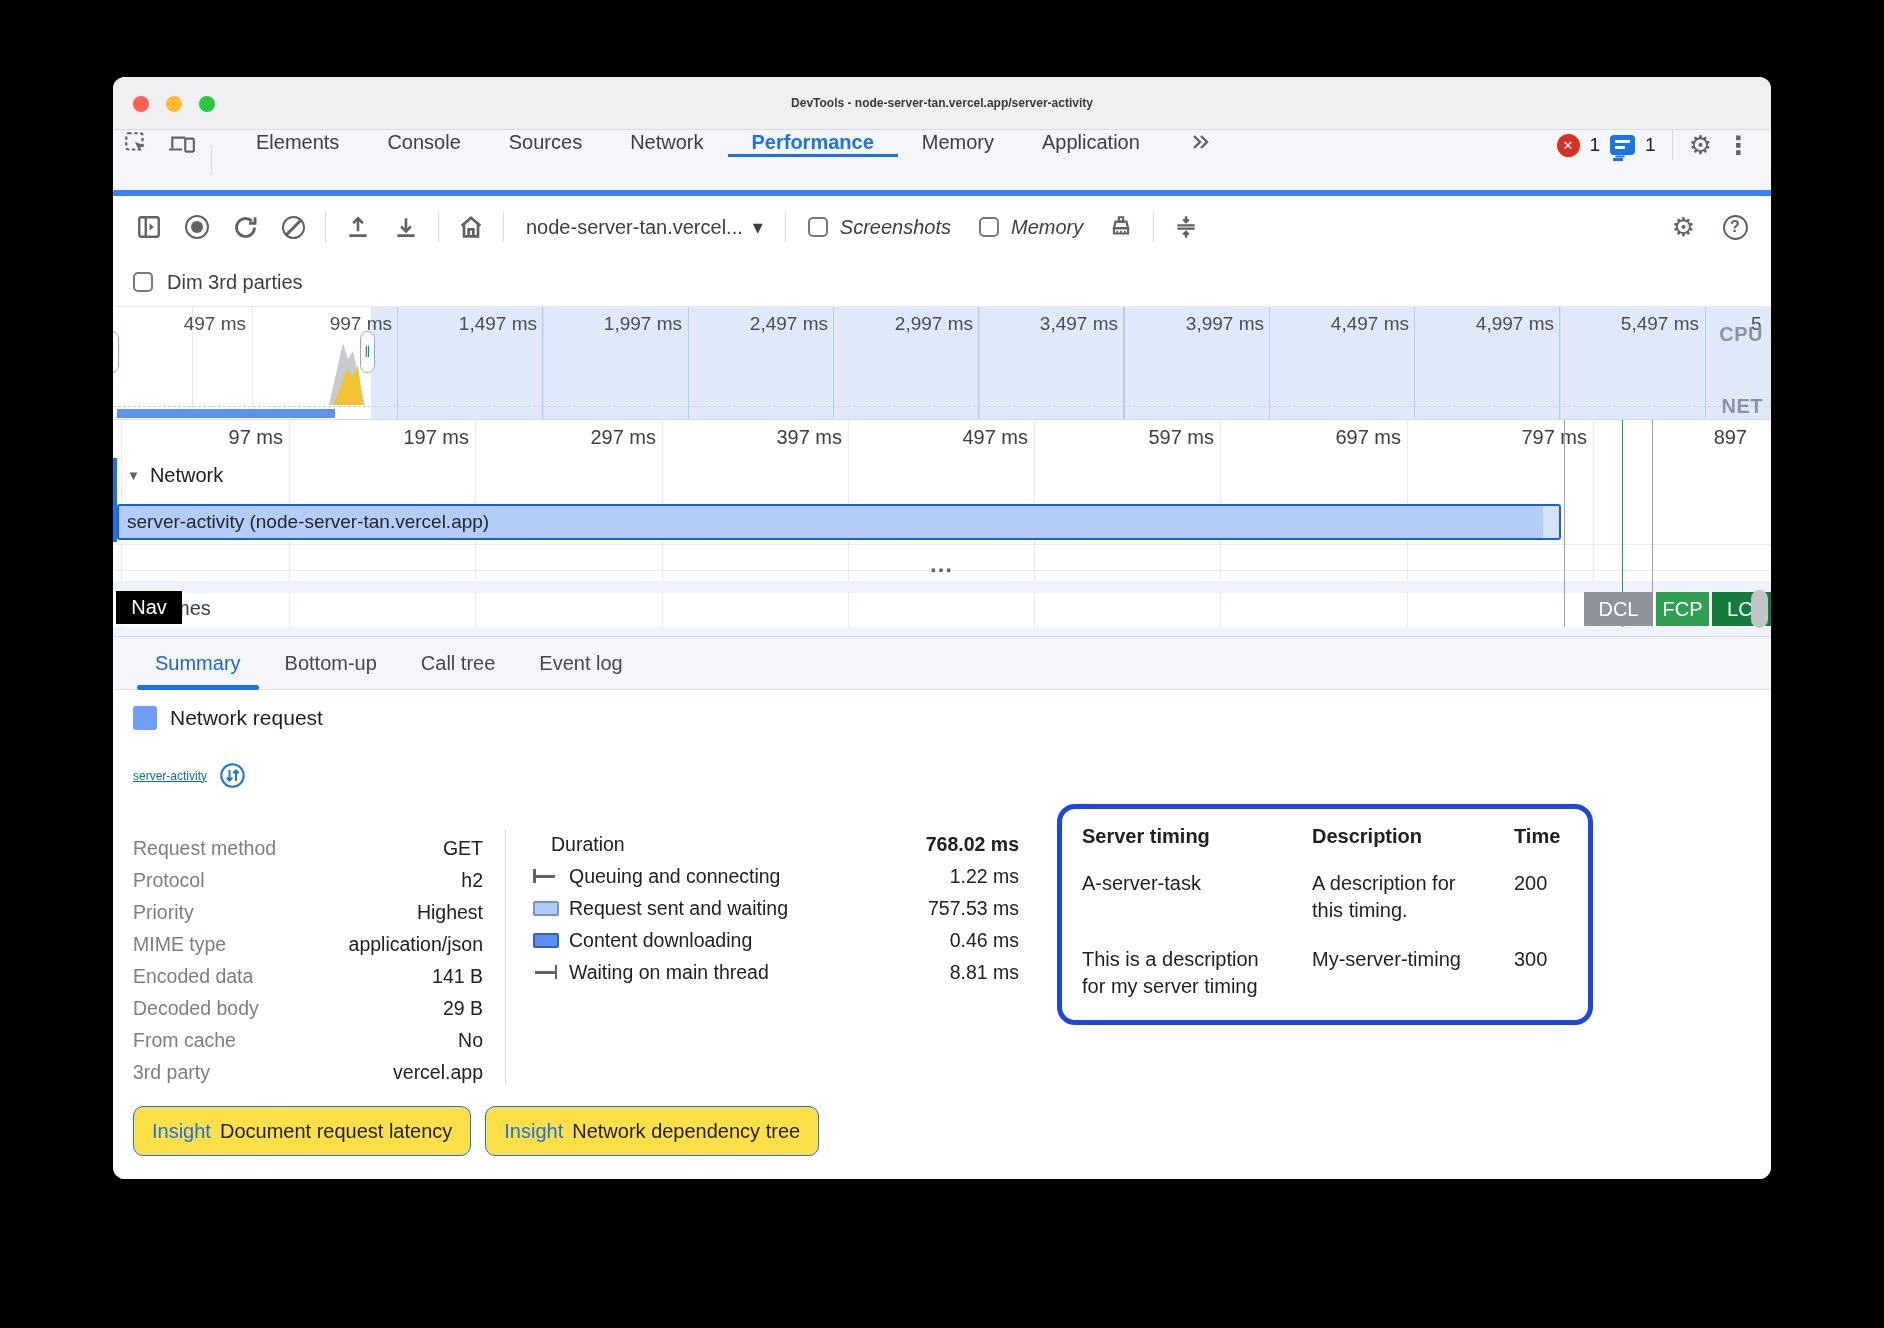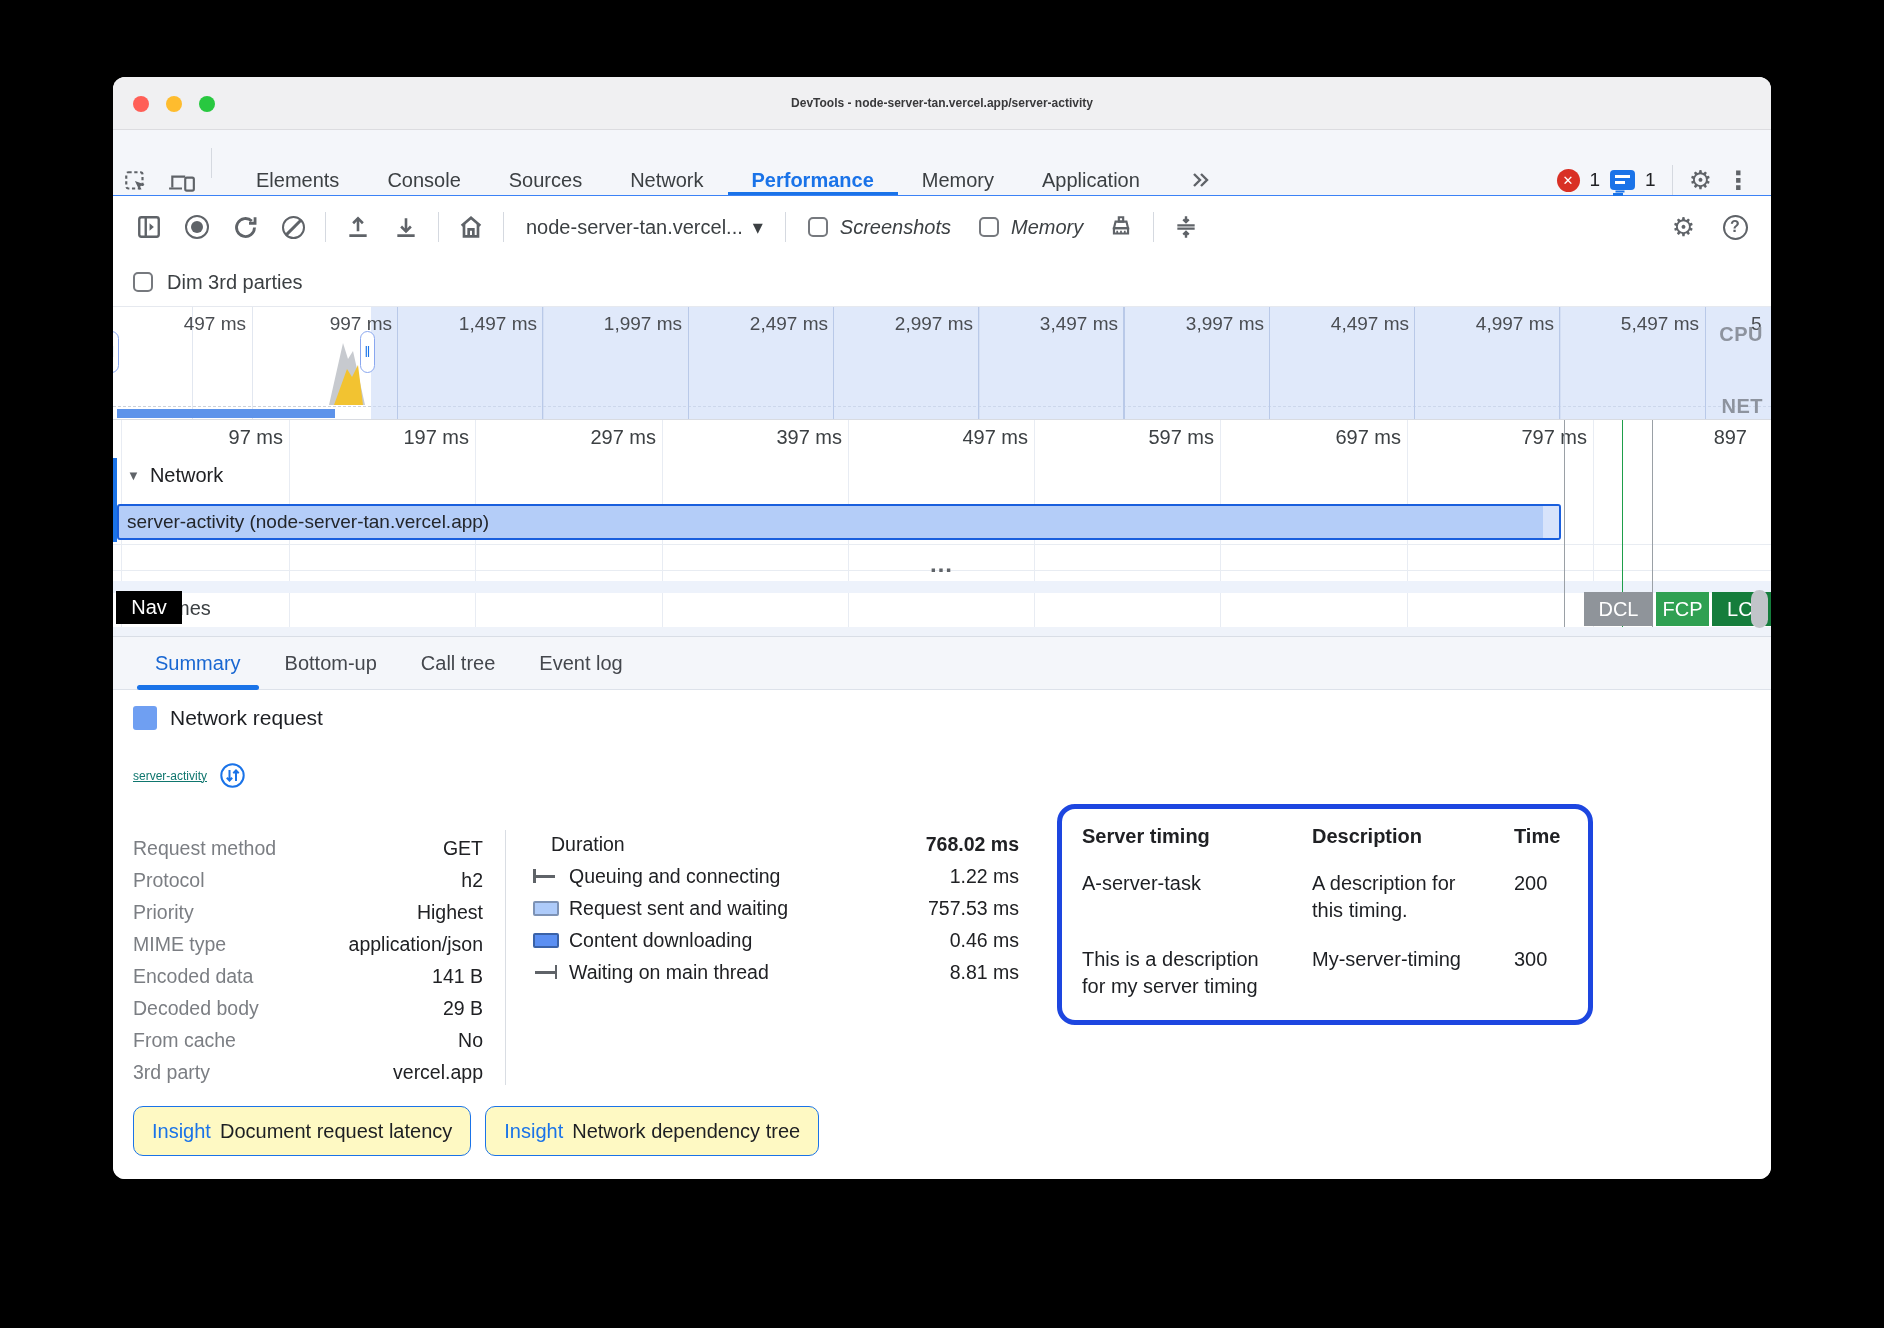--- a/index.html
+++ b/index.html
@@ -11,21 +11,21 @@
   
   .titlebar { position:absolute; left:0; top:0; width:100%; height:53px; background:#f0f0f2;
               border-bottom:1px solid #dcdce0; }
   .tl { position:absolute; top:19px; width:16px; height:16px; border-radius:50%; }
   .tl.red{ left:20px; background:#ff5f57; } .tl.yel{ left:53px; background:#febc2e; } .tl.grn{ left:86px; background:#28c840; }
   .title { position:absolute; left:0; right:0; top:0; height:53px; line-height:53px; text-align:center;
            font-size:12px; font-weight:bold; color:#39393b; }
 
   
   .tabbar { position:absolute; left:0; top:53px; width:100%; height:66px; background:#f4f6fa;
-            border-bottom:1px solid #3b82f6; display:flex; align-items:flex-end; }
+            border-bottom:6px solid #3b82f6; display:flex; align-items:flex-start; }
   .tabbar .icbtn { width:46px; display:flex; align-items:center; justify-content:center; color:#5f6368; }
   .vdiv { width:1px; height:30px; background:#d5d9e0; align-self:center; margin:0 6px; }
   .tabs { display:flex; align-items:stretch; margin-left:14px; }
   .tab { display:flex; align-items:center; padding:0 24px; font-size:20px; color:#3c4043;
          border-bottom:3px solid transparent; }
   .tab.sel { color:#1a73e8; border-bottom-color:#1a73e8; font-weight:bold; }
   .tab-right { margin-left:auto; display:flex; align-items:center; gap:10px; padding-right:16px; }
   .errbadge { width:23px; height:23px; border-radius:50%; background:#d93025; color:#fff; font-size:13px;
               font-weight:bold; display:flex; align-items:center; justify-content:center; }
   .count { font-size:19px; color:#202124; }
@@ -128,21 +128,21 @@
   .wr::after  { content:""; position:absolute; right:0; top:6px; width:22px; height:2.5px; background:#5f6368; }
   .boxlight { width:26px; height:15px; background:#aecbfa; border:2px solid #7d92b5; border-radius:2px; }
   .boxdark  { width:26px; height:15px; background:#5b8ff2; border:2px solid #3a62a8; border-radius:2px; }
   .stable { position:absolute; left:944px; top:114px; width:536px; border:5px solid #1d46e0; border-radius:18px;
             padding:16px 20px 20px 20px; background:#fff; }
   .sgrid { display:grid; grid-template-columns:190px 162px 1fr; column-gap:40px; row-gap:22px; }
   .shead { font-size:20px; font-weight:bold; color:#202124; }
   .scell { font-size:20px; color:#1d1f23; line-height:1.35; }
   .insights { position:absolute; left:20px; top:416px; display:flex; gap:14px; }
   .insight { display:flex; align-items:center; gap:9px; height:50px; padding:0 18px; border:1.5px solid #1a73e8;
-             border-radius:10px; background:#fef9c3; font-size:20px; }
+             border-radius:10px; background:#fde047; font-size:20px; }
   .insight .pre { color:#1a73e8; }
   .insight .lbl { color:#1d1f23; }
 
   svg { display:block; }
 </style>
 </head>
 <body>
 
 <div class="stage">
   <div class="win">

